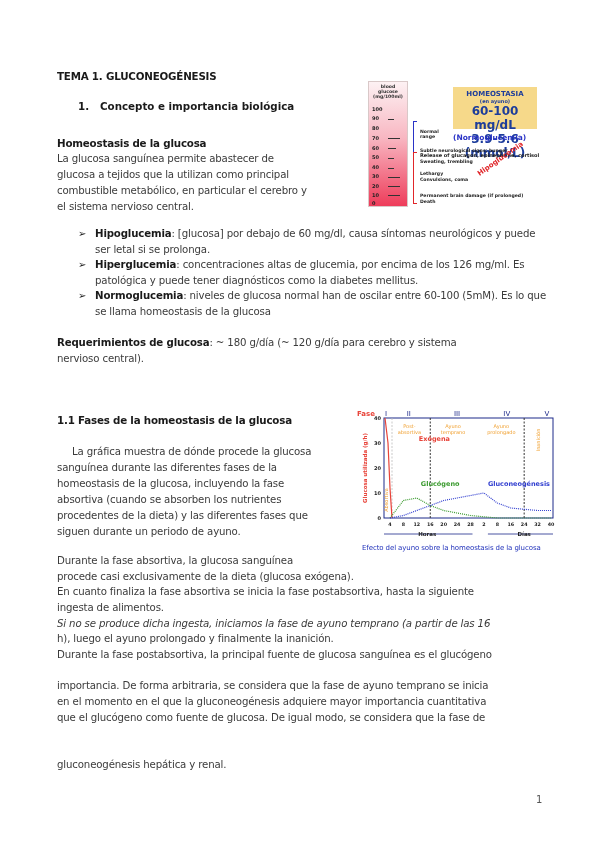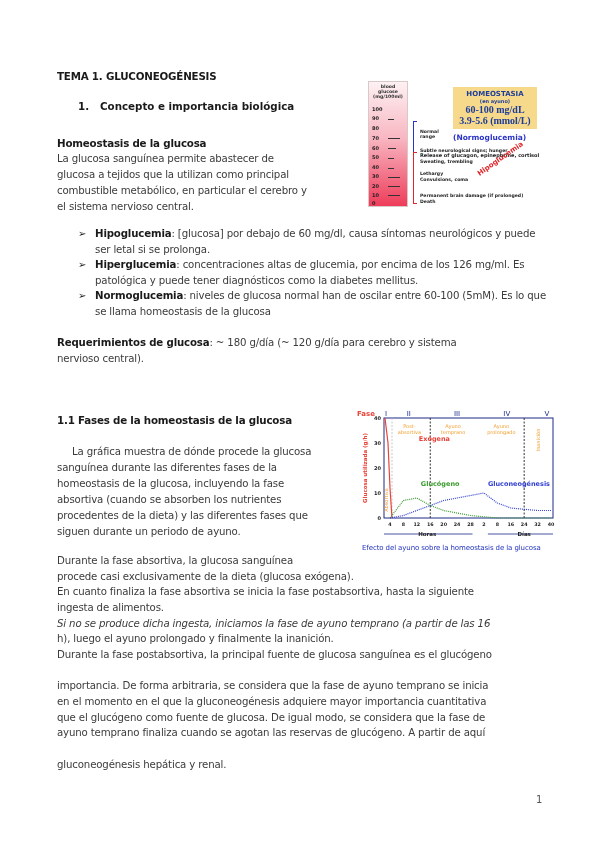--- a/index.html
+++ b/index.html
@@ -23,21 +23,21 @@
   .thermo { position:absolute; left:0; top:0; width:38px; height:124px;
             background:linear-gradient(#fdf1f3 0%, #f8b7c2 45%, #ee3c5a 100%);
             border:1px solid #d9c8c8; }
   .thermo .hdr { font-size:4.6px; line-height:5px; text-align:center; color:#333; font-weight:bold; margin-top:2px; }
   .thermo .tick { position:absolute; left:3px; font-size:5px; font-weight:bold; color:#222; }
   .thermo .mark { position:absolute; left:19px; height:1px; background:#333; }
   .homeo-box { position:absolute; left:85px; top:6px; width:84px; height:42px; background:#f6d98a;
                text-align:center; font-weight:bold; }
   .homeo-box .a { font-size:7px; color:#1d3d9b; margin-top:3px; }
   .homeo-box .s { font-size:5px; color:#1d3d9b; }
-  .homeo-box .r { font-size:10px; color:#1d3d9b;font-family:Liberation Serif, serif; }
+  .homeo-box .r { font-size:12px; color:#1d3d9b; }
   .fig1 .lbl { position:absolute; font-size:4.6px; line-height:5.4px; color:#222; font-weight:bold; white-space:nowrap; }
   .fig1 .normo { position:absolute; left:85px; top:52px; font-size:7.5px; color:#2a33c6; font-weight:bold; }
   .fig1 .hipo { position:absolute; left:108px; top:90px; font-size:7px; color:#e0262a; font-weight:bold; transform:rotate(-35deg); transform-origin:left top; }
   .fig1 .brkt { position:absolute; border:1px solid; border-right:none; width:3px; }
 
   
   .fig2 { position:absolute; left:357px; top:410px; width:200px; height:150px; }
   .fig2 svg text { font-family:"DejaVu Sans", sans-serif; }
   .caption { position:absolute; left:362px; top:544px; font-size:7px; color:#2233bb; white-space:nowrap; letter-spacing:-0.1px; }
 </style>
@@ -182,17 +182,16 @@
   <div class="t" style="left:57px; top:553px;">Durante la fase absortiva, la glucosa sanguínea</div>
   <div class="t" style="left:57px; top:569px;">procede casi exclusivamente de la dieta (glucosa exógena).</div>
   <div class="t" style="left:57px; top:584px;">En cuanto finaliza la fase absortiva se inicia la fase postabsortiva, hasta la siguiente</div>
   <div class="t" style="left:57px; top:600px;">ingesta de alimentos.</div>
   <div class="t" style="left:57px; top:616px;font-style:italic;">Si no se produce dicha ingesta, iniciamos la fase de ayuno temprano (a partir de las 16</div>
   <div class="t" style="left:57px; top:631px;">h), luego el ayuno prolongado y finalmente la inanición.</div>
   <div class="t" style="left:57px; top:647px;">Durante la fase postabsortiva, la principal fuente de glucosa sanguínea es el glucógeno</div>
   <div class="t" style="left:57px; top:678px;">importancia. De forma arbitraria, se considera que la fase de ayuno temprano se inicia</div>
   <div class="t" style="left:57px; top:694px;">en el momento en el que la gluconeogénesis adquiere mayor importancia cuantitativa</div>
   <div class="t" style="left:57px; top:710px;">que el glucógeno como fuente de glucosa. De igual modo, se considera que la fase de</div>
-  <div class="t" style="left:57px; top:725px;">ayuno temprano finaliza cuando se agotan las reservas de glucógeno. A partir de aquí</div>
   <div class="t" style="left:57px; top:757px;">gluconeogénesis hepática y renal.</div>
 
   <div class="pagenum">1</div>
 </div>
 
 </body></html>

